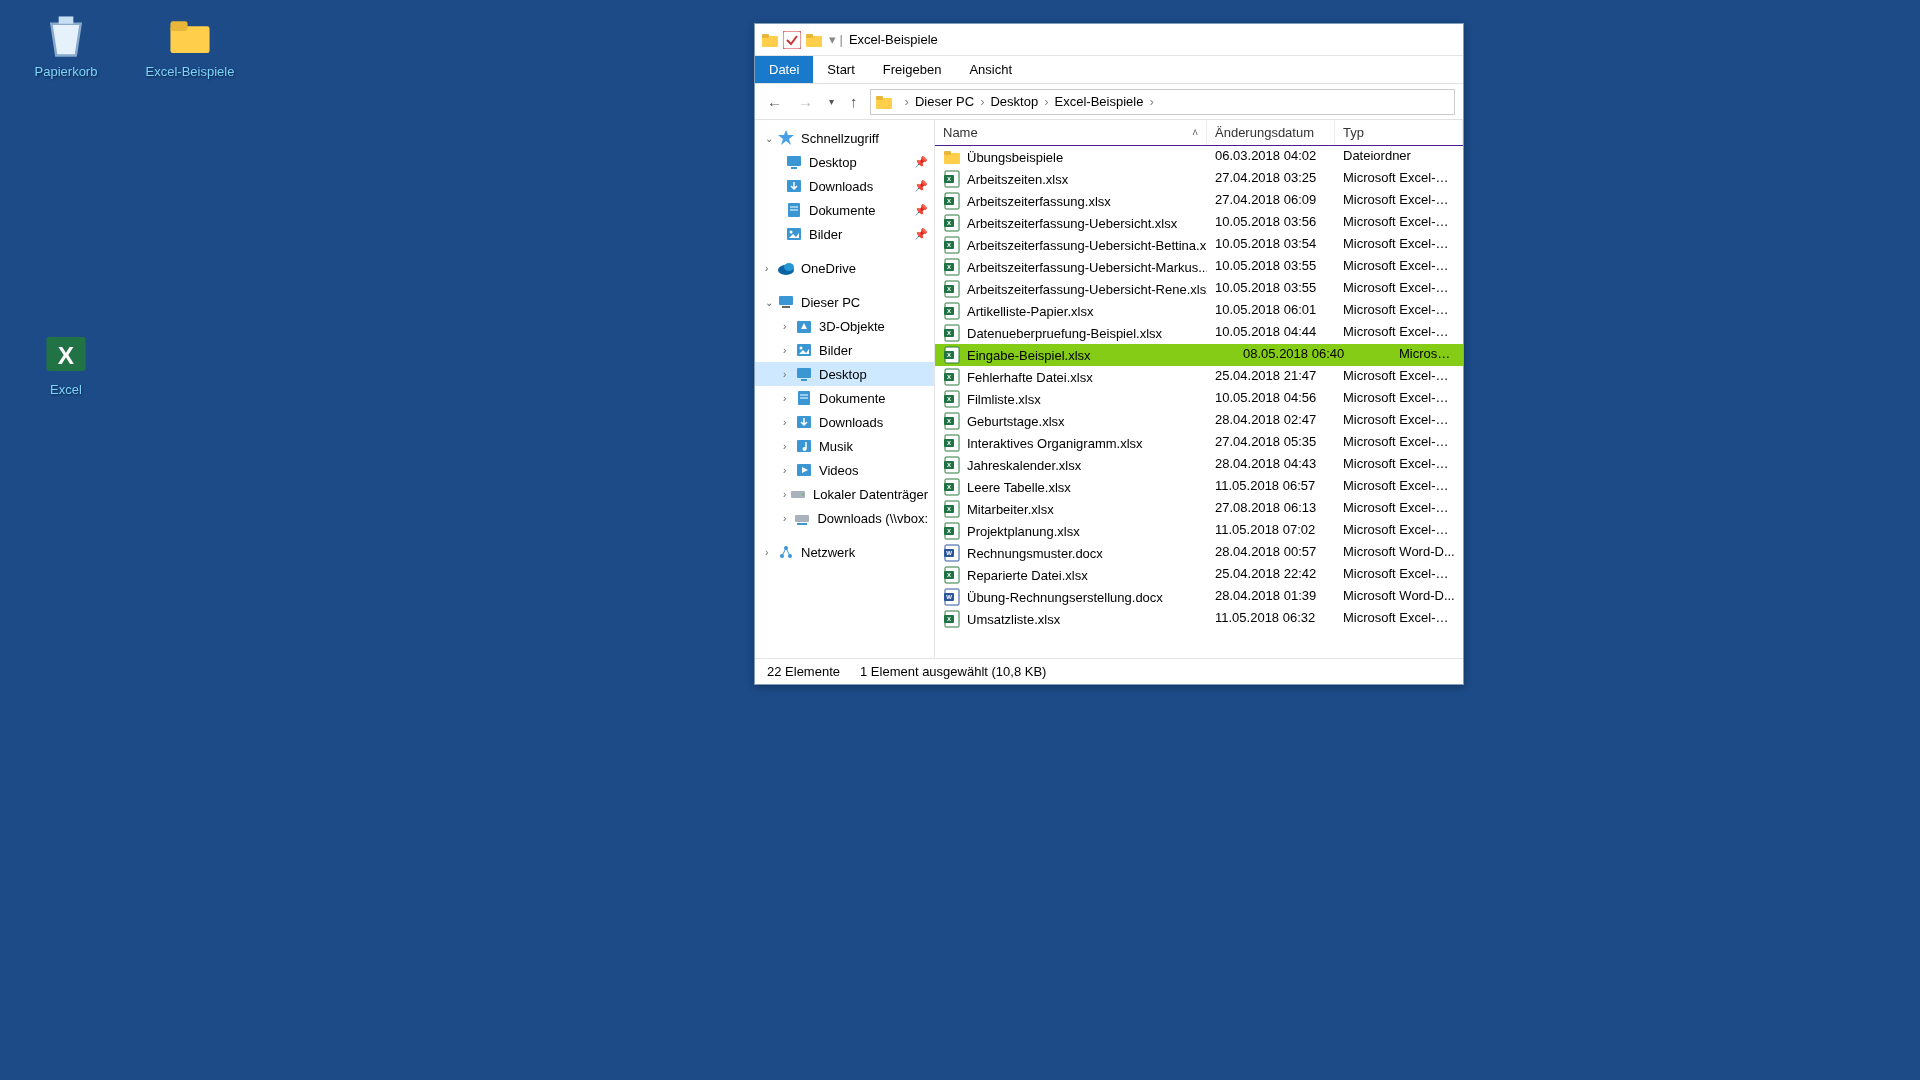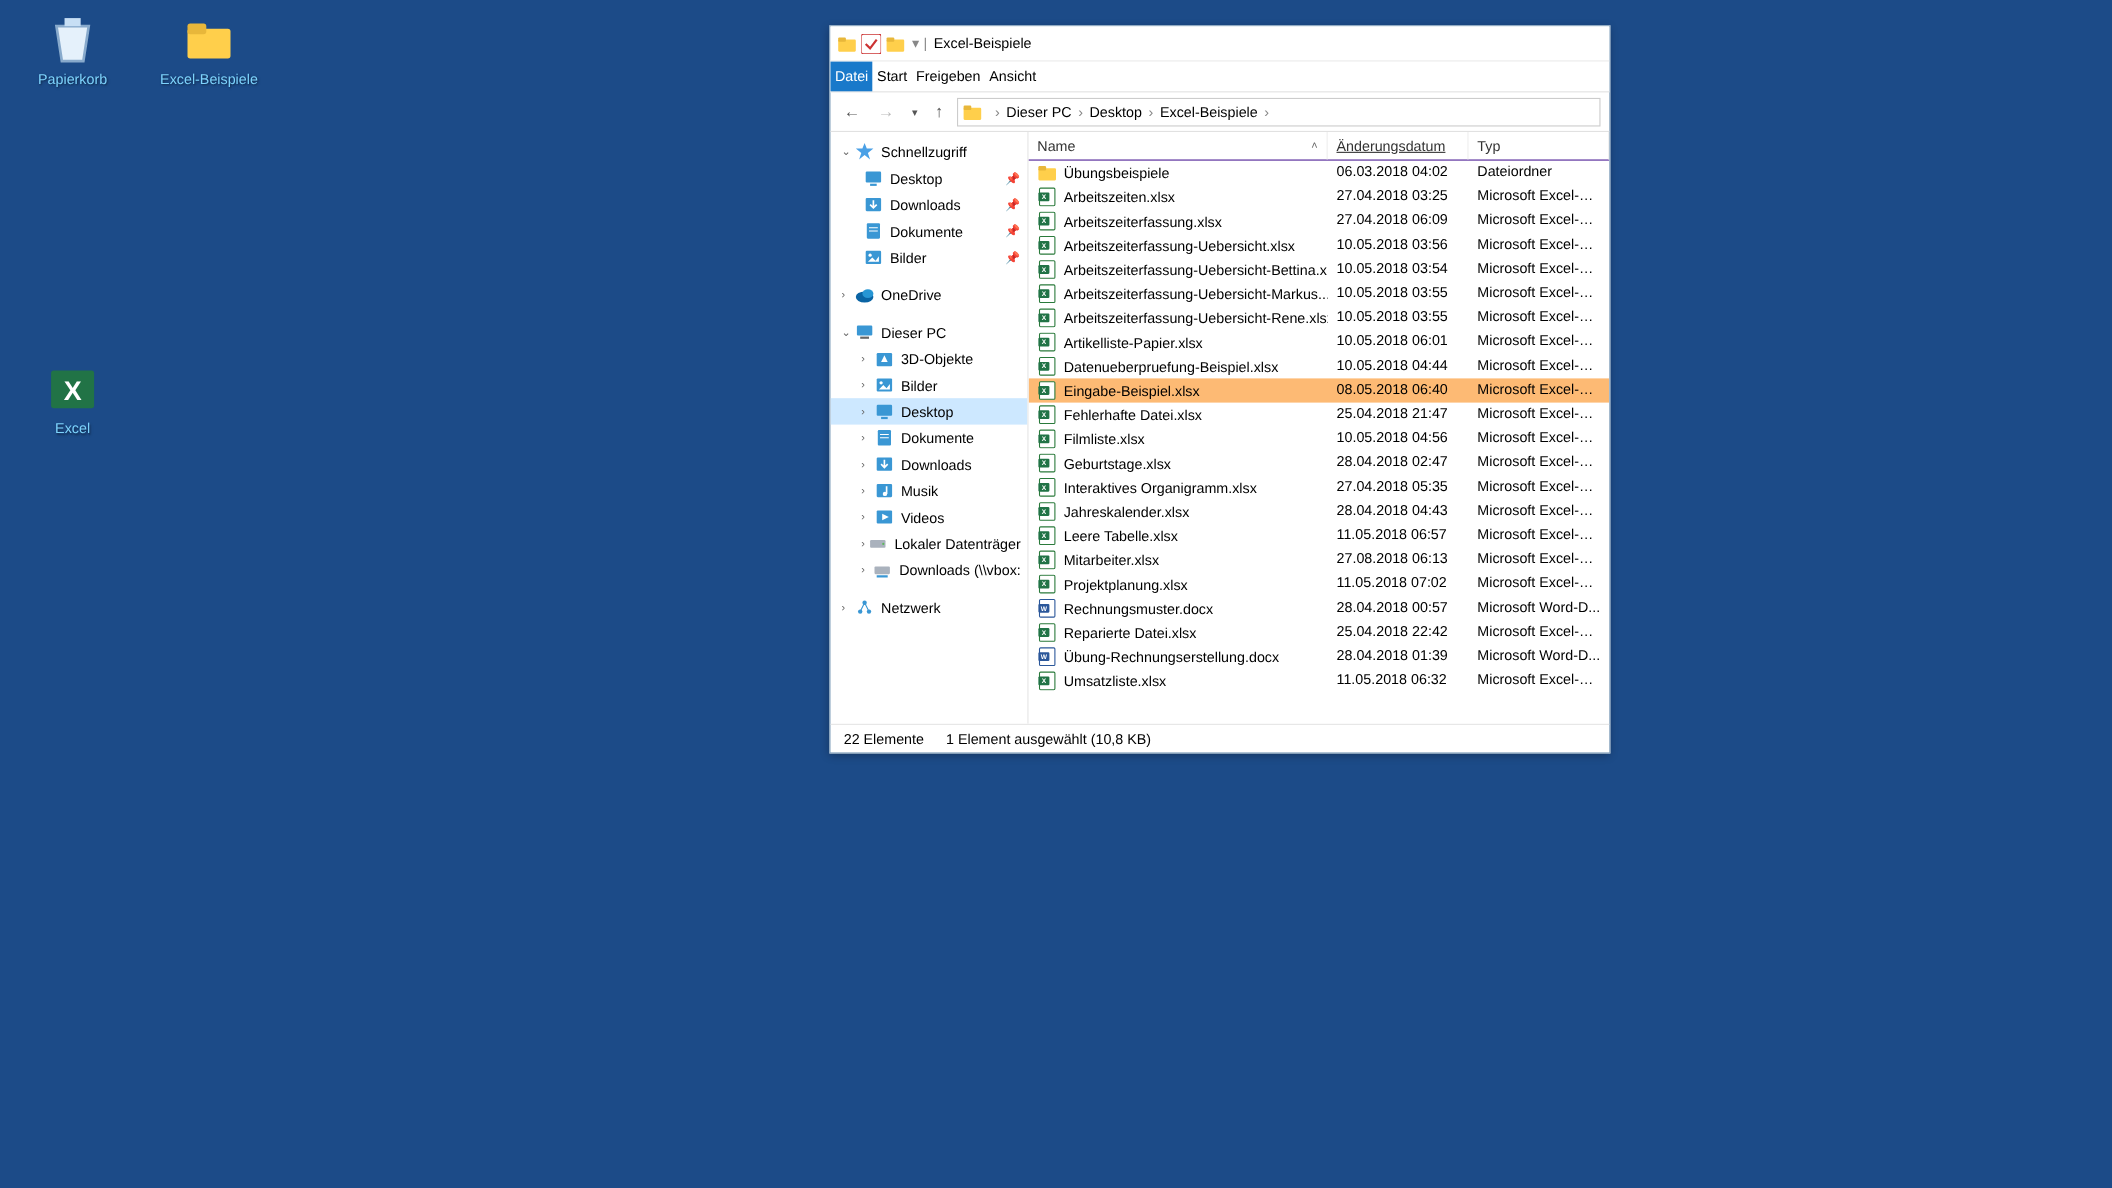--- a/index.html
+++ b/index.html
@@ -50,21 +50,21 @@
     .titlebar .sep { color:#888; margin:0 2px; }
     .titlebar .title-text { margin-left: 4px; }
 
     .ribbon-tabs {
       display: flex;
       background: #fff;
       border-bottom: 1px solid #e1e1e1;
       font-size: 13px;
     }
     .ribbon-tab {
-      padding: 6px 4px;
+      padding: 6px 14px;
       cursor: pointer;
     }
     .ribbon-tab.file { background:#1979ca; color:#fff; }
 
     .nav-row {
       height: 36px;
       display:flex; align-items:center;
       padding: 0 8px;
       gap: 8px;
       border-bottom: 1px solid #e1e1e1;
@@ -120,32 +120,32 @@
       font-size:13px;
       color:#333;
     }
     .col-headers .col {
       padding:5px 8px;
       border-right:1px solid #eee;
       cursor:pointer;
       position:relative;
     }
     .col-name { width: 272px; display:flex; align-items:center; }
-    .col-date { width: 128px; text-decoration: underline; }
+    .col-date { width: 128px; }
     .col-type { flex:1; }
     .sort-ind { margin-left:auto; font-size:10px; color:#666; }
 
     .file-rows { flex:1; overflow:auto; }
     .file-row {
       display:flex;
       font-size:13px;
       padding:1px 0;
       cursor:pointer;
     }
-    .file-row.selected { background:#fdba74; }
+    .file-row.selected { background:#84cc16;gap:28px; }
     .file-row .cell { padding:1px 8px; overflow:hidden; text-overflow:ellipsis; white-space:nowrap; }
     .file-row .c-name { width:272px; display:flex; align-items:center; }
     .file-row .c-date { width:128px; }
     .file-row .c-type { flex:1; }
     .file-row .ficon { width:18px; height:18px; margin-right:6px; flex-shrink:0; }
 
     .statusbar {
       border-top:1px solid #e5e5e5;
       font-size:13px;
       padding:5px 12px;

